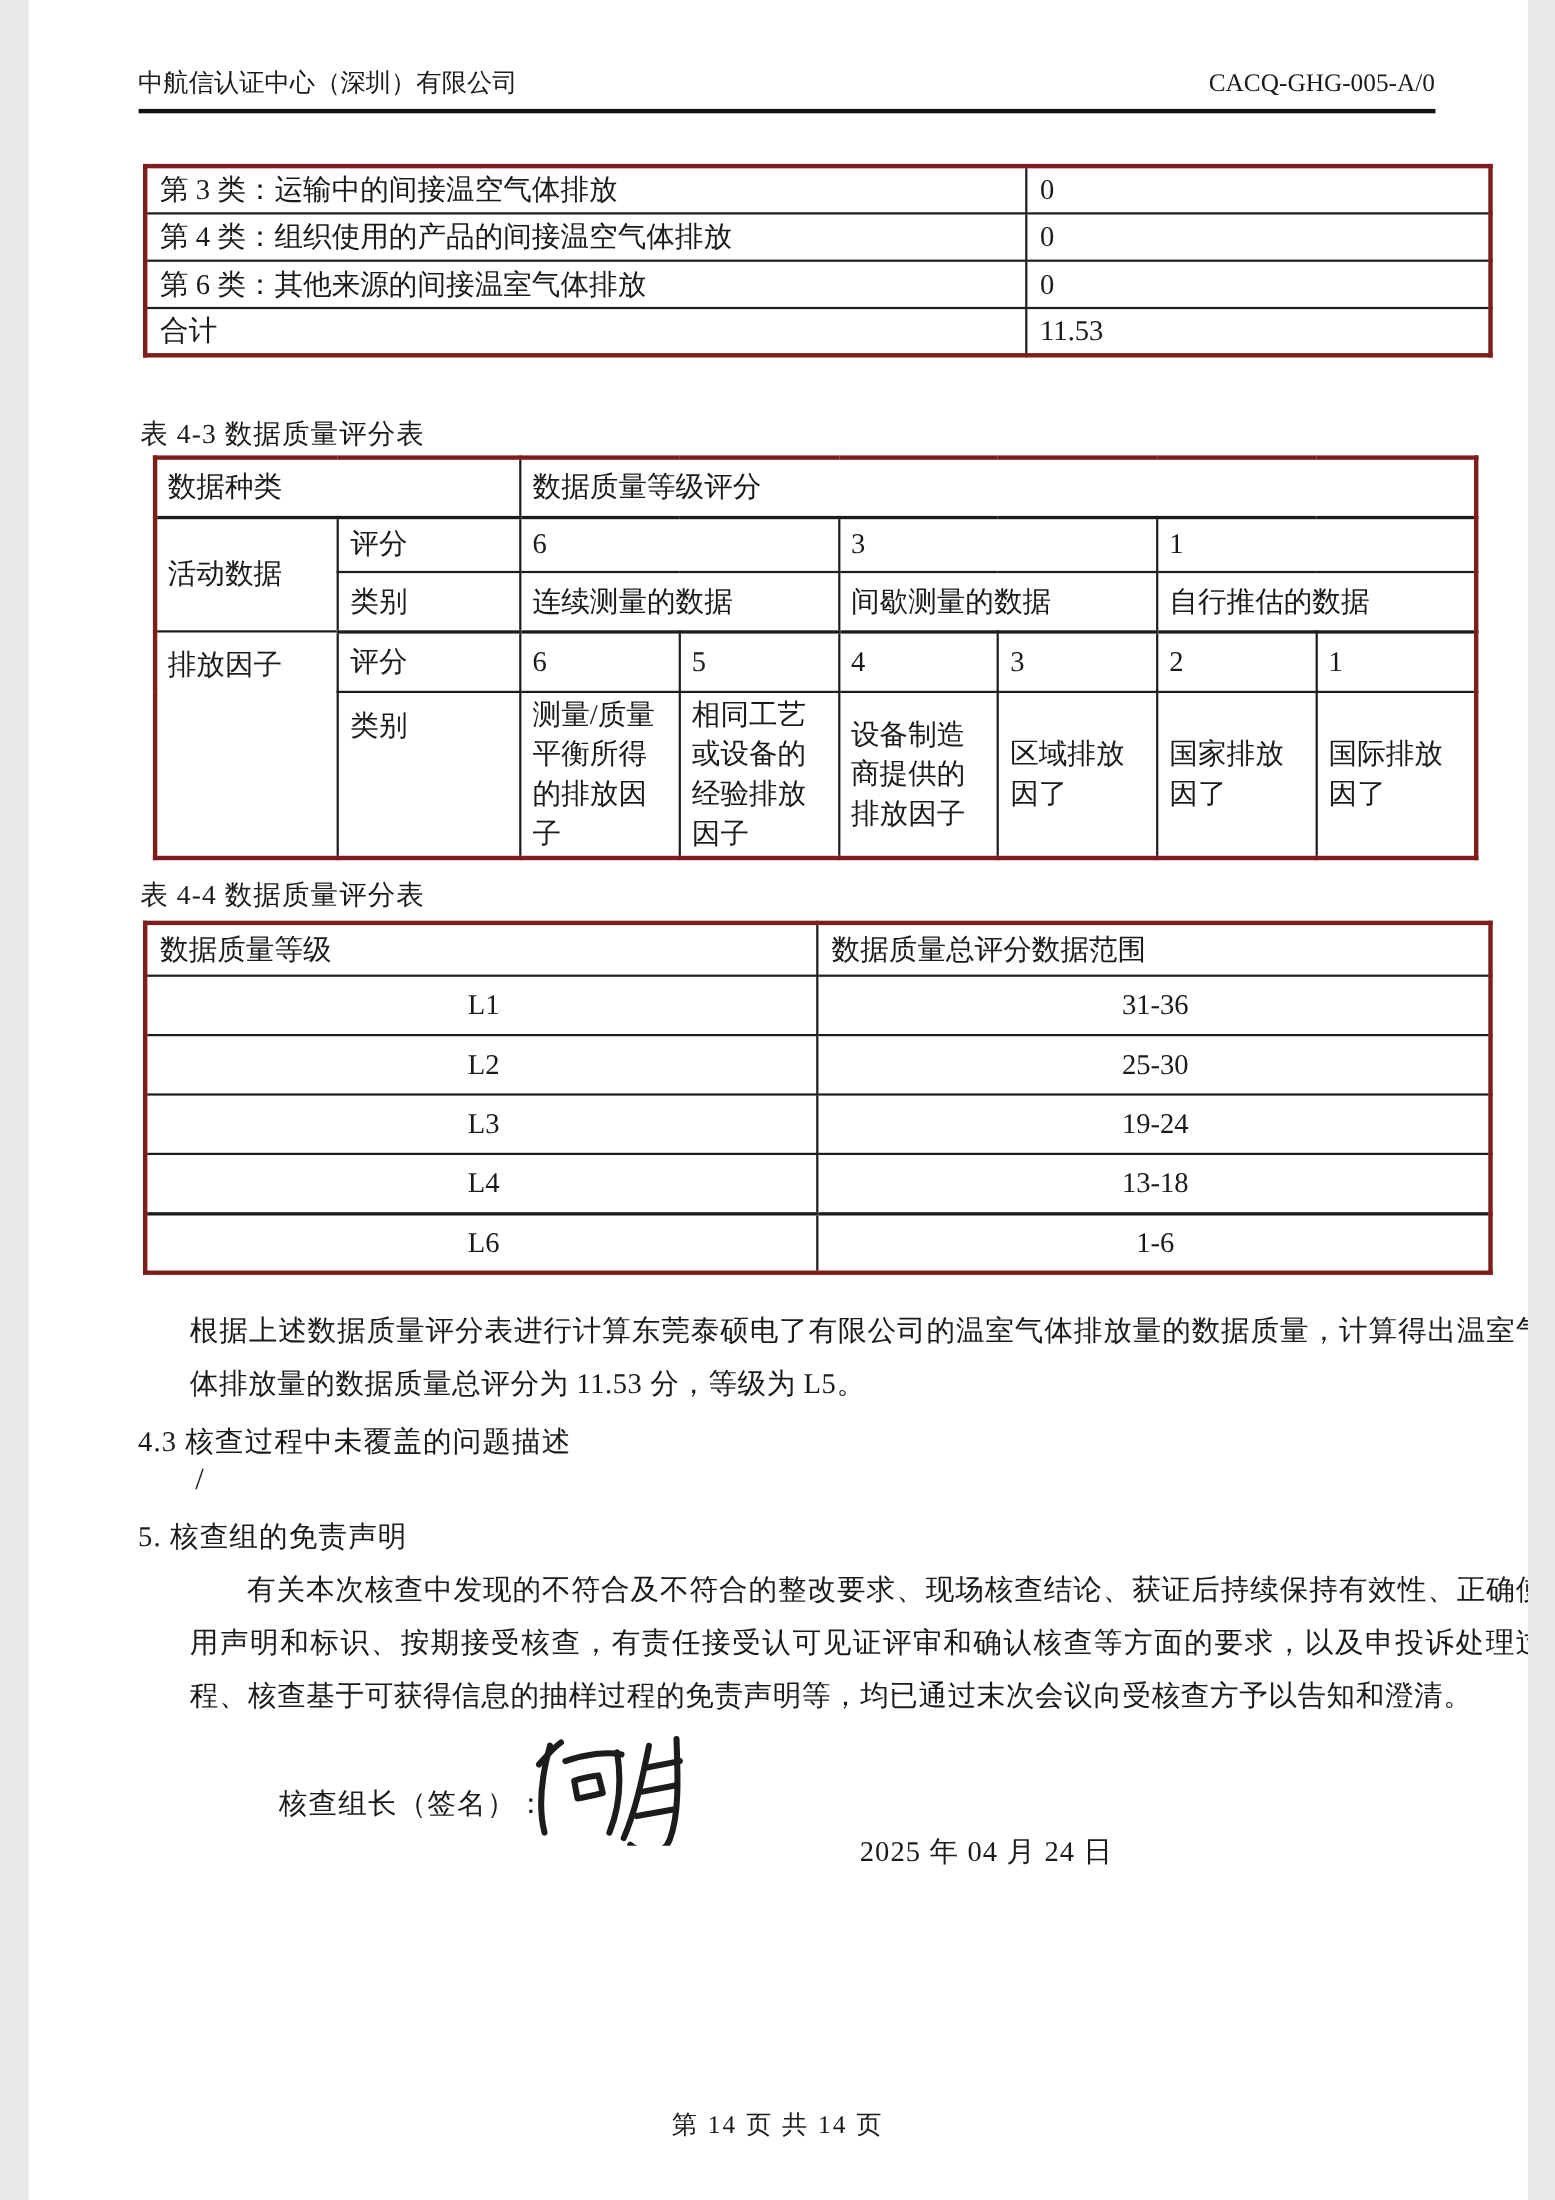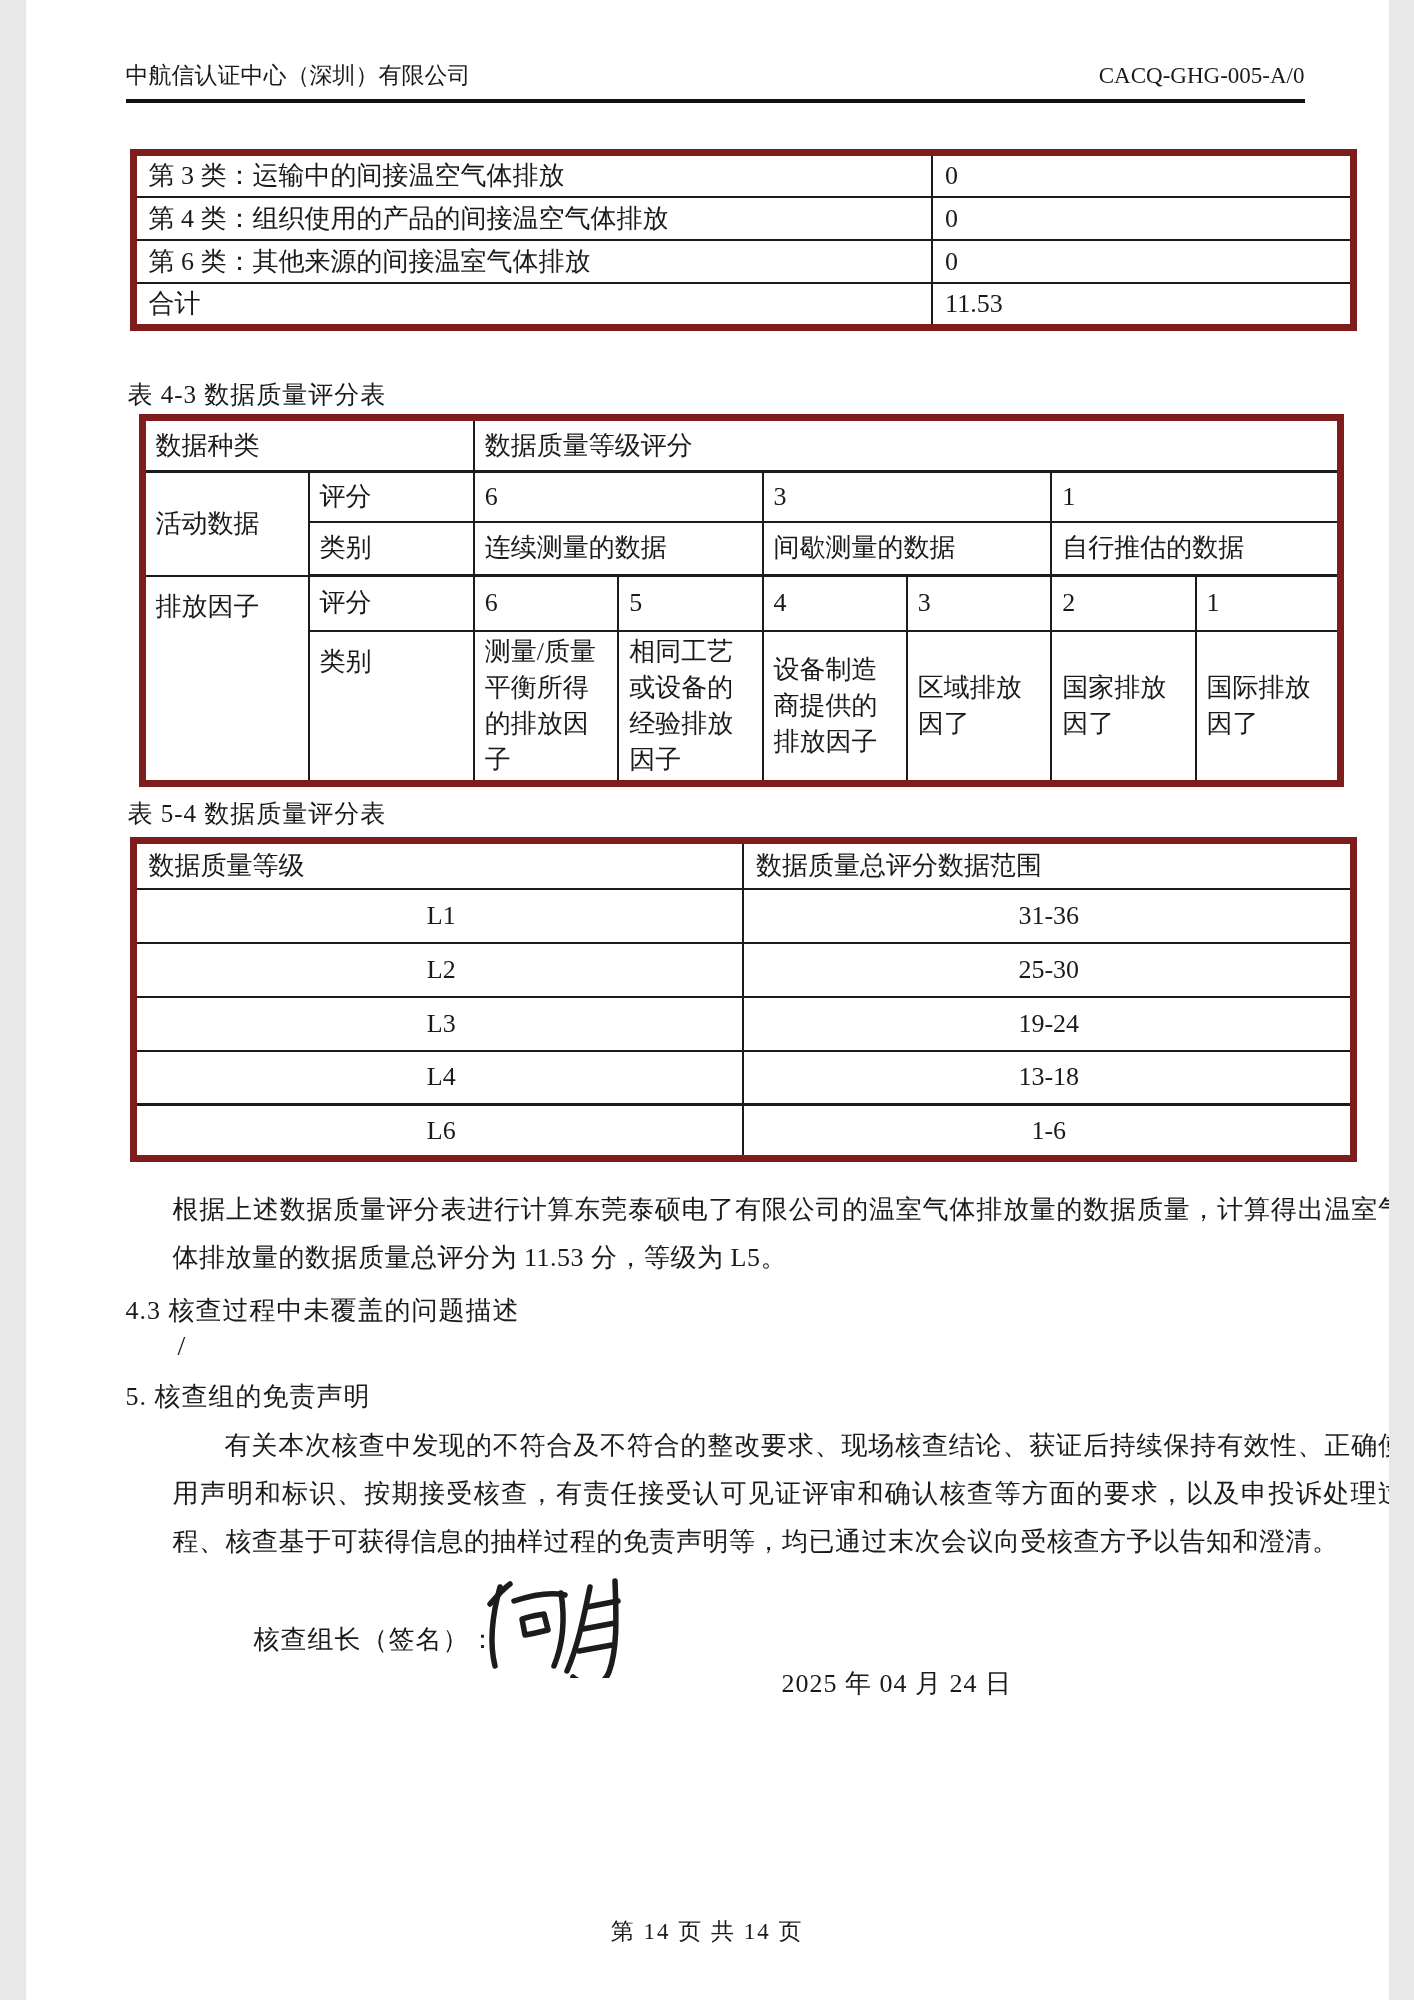--- a/index.html
+++ b/index.html
@@ -12,21 +12,21 @@
     color:#1a1a1a;
     overflow:hidden;
   }
   .abs{position:absolute;}
   
   .hdr{left:100px;right:84px;top:60px;display:flex;justify-content:space-between;align-items:baseline;font-size:23px;}
   .hdr-rule{left:100px;right:84px;top:99px;height:4px;background:#111;}
   
   table{border-collapse:collapse;table-layout:fixed;}
   td{border:2px solid #1c1c1c;font-size:26px;line-height:36px;padding:2px 8px 2px 12px;vertical-align:middle;word-break:break-all;}
-  table.doc{border:7px solid #7f1d1d;}
+  table.doc{border:4px solid #7f1d1d;}
   .caption{font-size:25px;letter-spacing:1px;}
   
   .t1{left:104px;top:149px;width:1227px;}
   .t1 tr{height:43px;}
   
   .t43{left:113px;top:414px;width:1205px;}
   .t43 .r-head{height:54px;}
   .t43 .r-b{height:50px;}
   .t43 .r-c{height:54px;}
   .t43 .r-d{height:55px;}
@@ -130,21 +130,21 @@
       <td>测量/质量平衡所得的排放因子</td>
       <td>相同工艺或设备的经验排放因子</td>
       <td>设备制造商提供的排放因子</td>
       <td>区域排放因了</td>
       <td>国家排放因了</td>
       <td>国际排放因了</td>
     </tr>
   </tbody>
     </table>
 
-  <div class="abs caption" style="left:102px;top:797px;">表 5-4  数据质量评分表</div>
+  <div class="abs caption" style="left:102px;top:797px;">表 4-4  数据质量评分表</div>
 
   <table class="abs t44 doc">
     <colgroup>
         <col style="width:50%">
         <col style="width:50%">
       </colgroup>
     <tbody>
         <tr class="r-head">
       <td>数据质量等级</td>
       <td>数据质量总评分数据范围</td>

